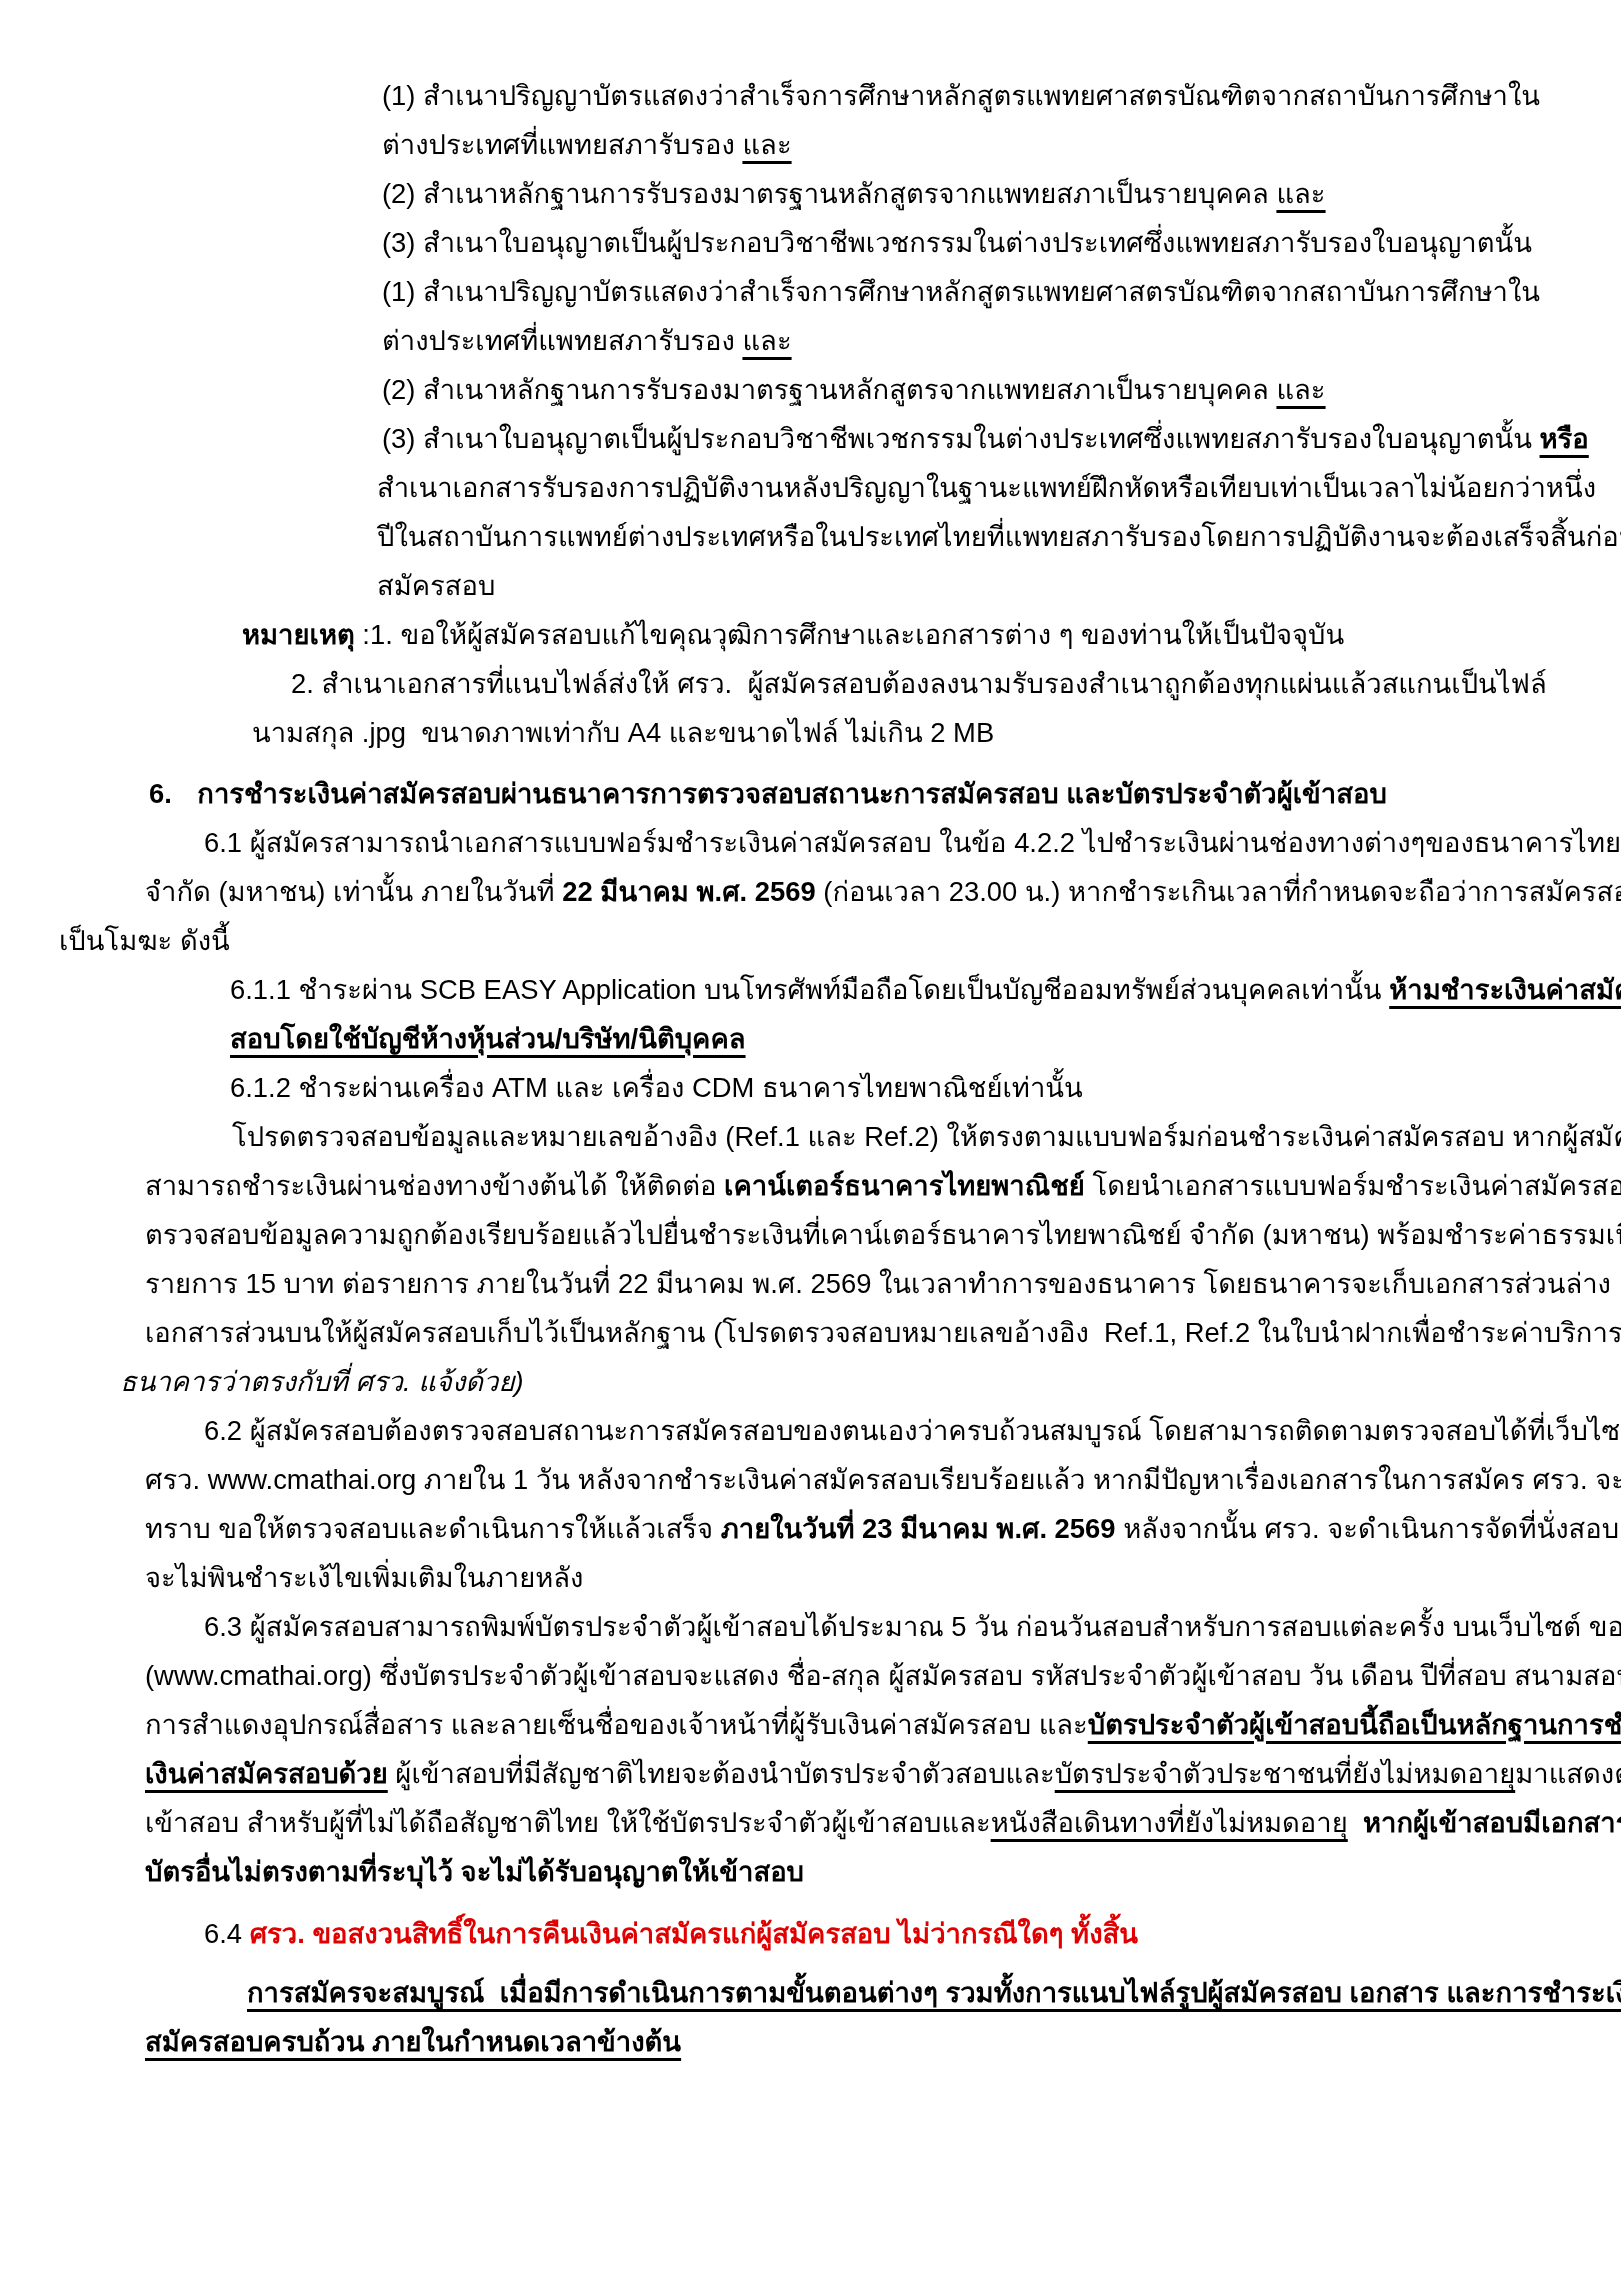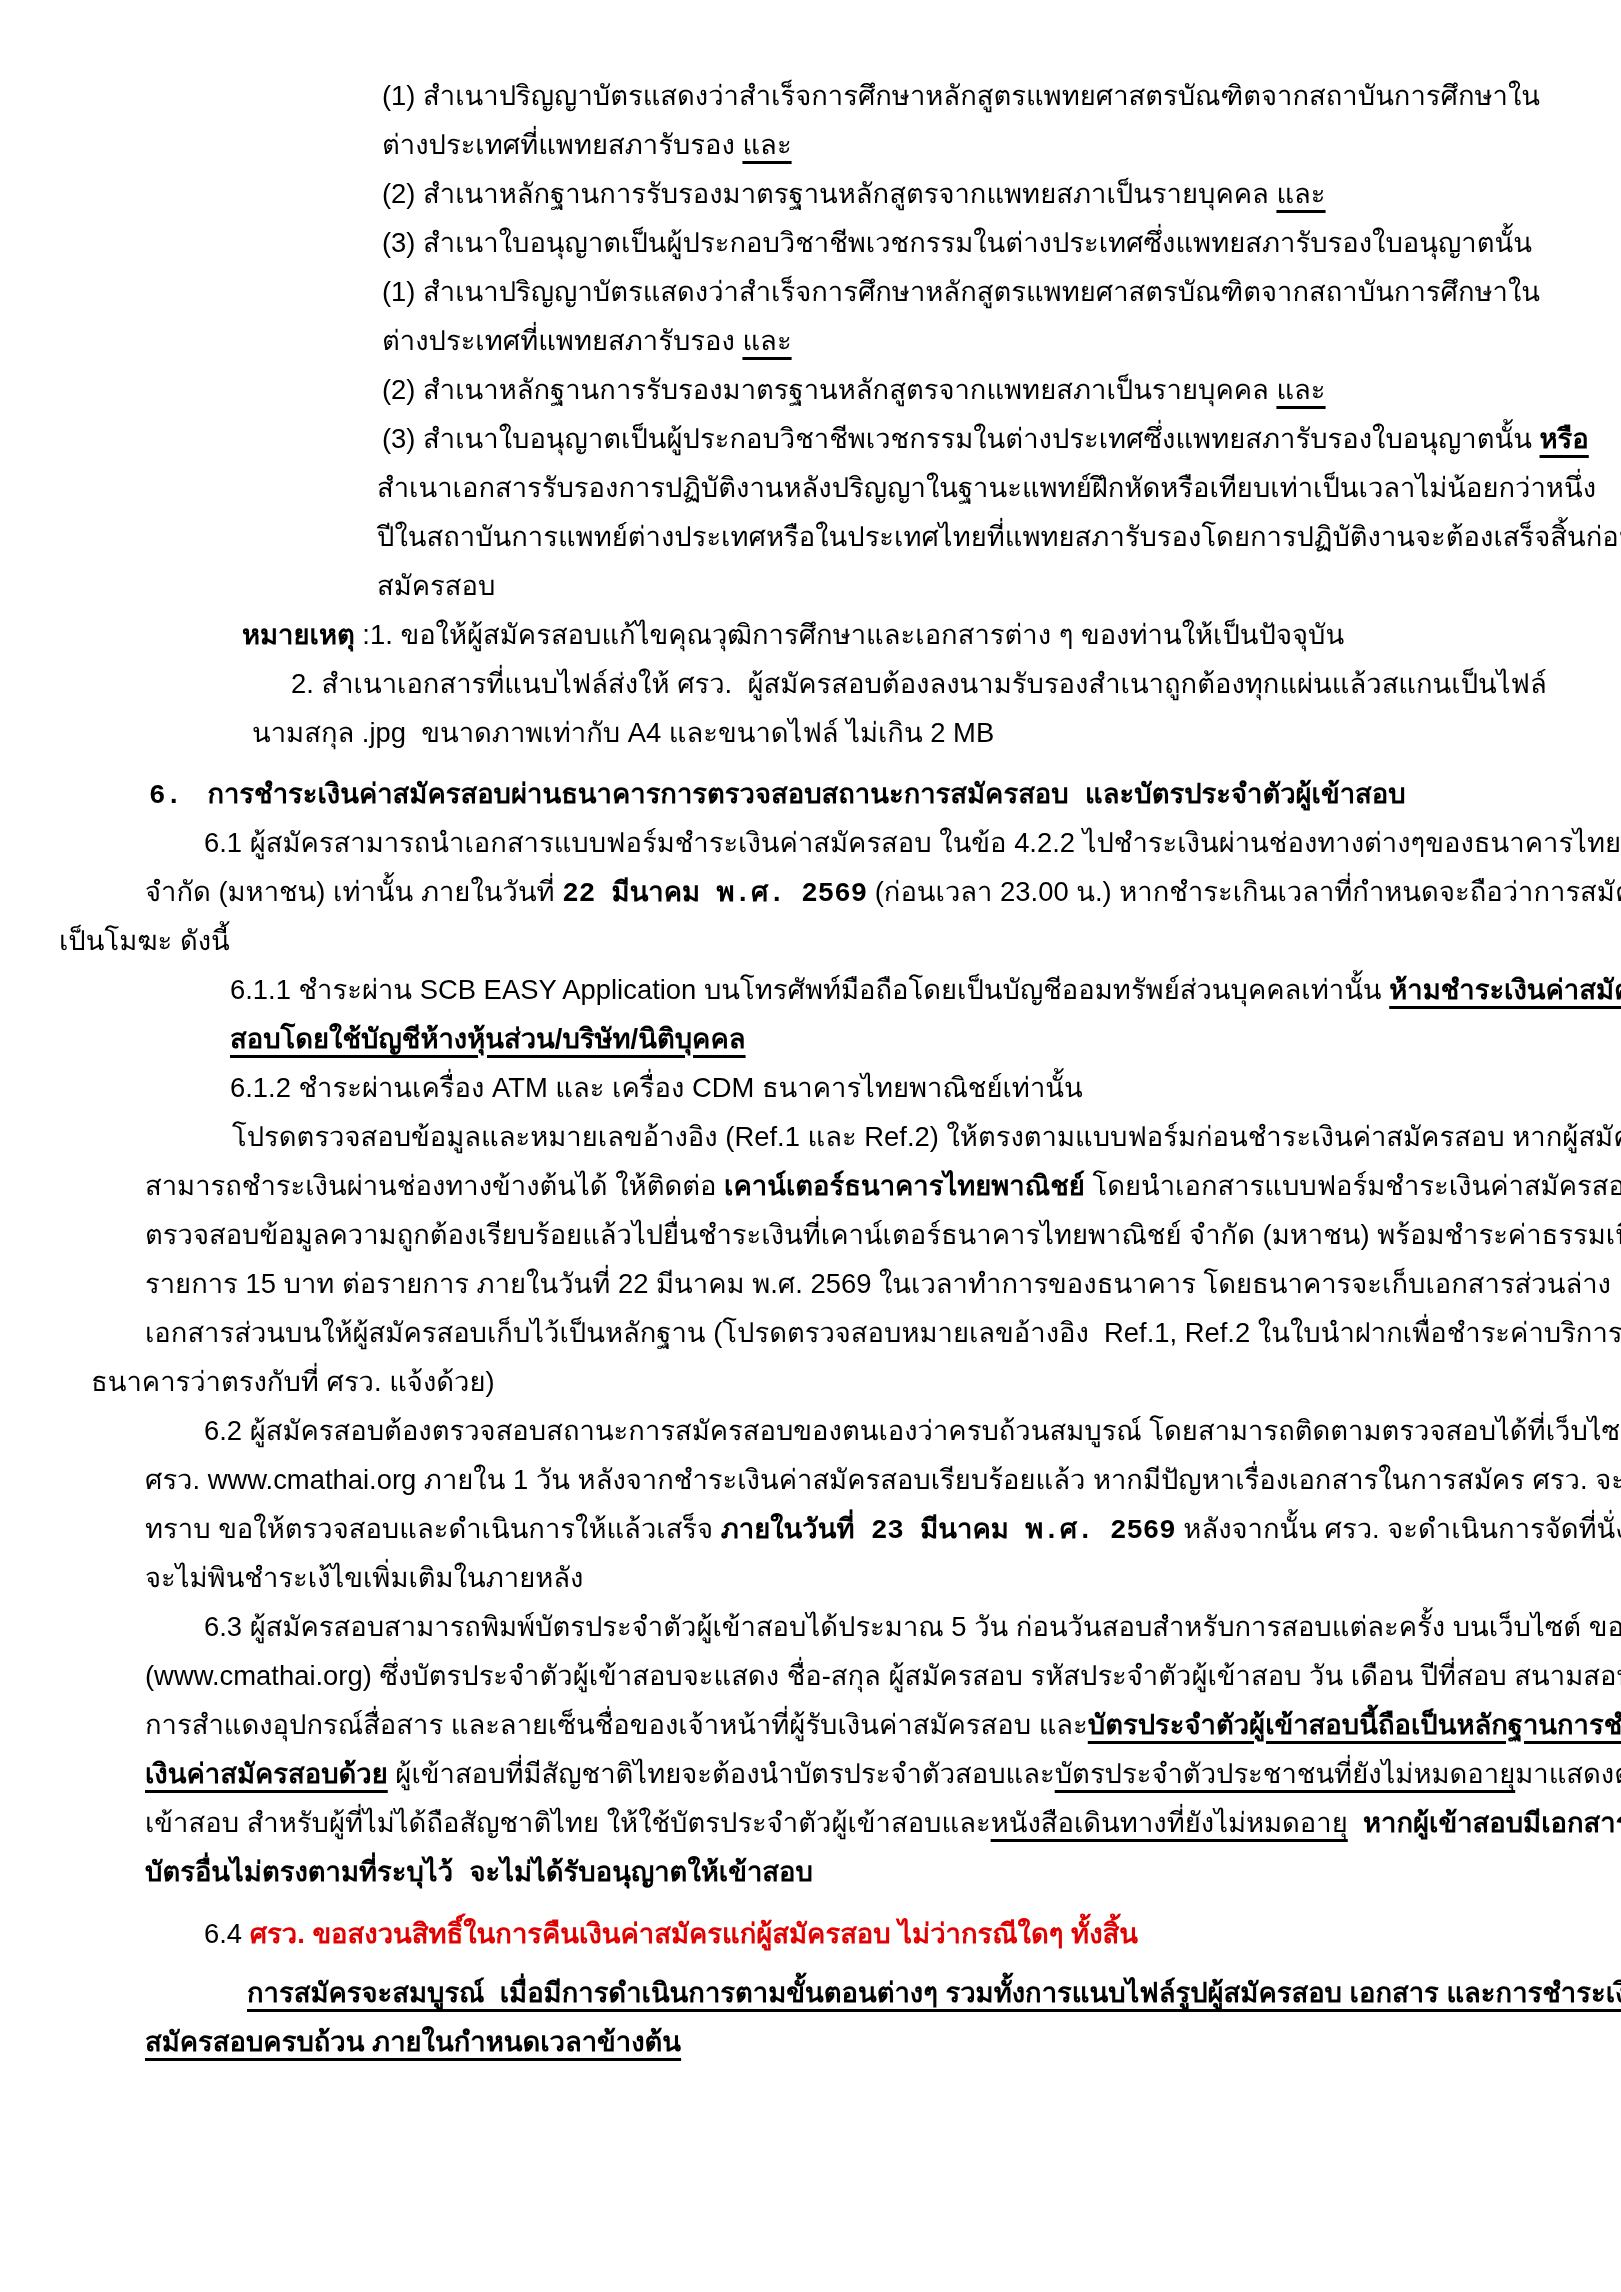--- a/index.html
+++ b/index.html
@@ -15,21 +15,21 @@
   }
   .doc-body{
     padding-top:71px;
   }
   .line{
     line-height:49px;
     height:49px;
     white-space:nowrap;
   }
   .run{ }
-  .run.b{font-weight:bold;font-family:Liberation Mono, monospace;}
+  .run.b{font-weight:bold;}
   .run.u{text-decoration:underline;text-decoration-thickness:2.5px;text-underline-offset:6.9px;}
   .run.bu{font-weight:bold;text-decoration:underline;text-decoration-thickness:2.5px;text-underline-offset:6.9px;text-align:right;}
   .run.rb{font-weight:bold;color:var(--red,#e00000);margin-top:26px;}
 </style>
 </head>
 <body>
 
 <div class="page" style="background: rgb(255, 255, 255); color: rgb(0, 0, 0);">
   <div class="doc-body">
       <div class="line" style="padding-left: 382px;"><span class="run">(1) สำเนาปริญญาบัตรแสดงว่าสำเร็จการศึกษาหลักสูตรแพทยศาสตรบัณฑิตจากสถาบันการศึกษาใน</span></div>
@@ -51,21 +51,21 @@
       <div class="line" style="padding-left: 145px;"><span class="run">จำกัด (มหาชน) เท่านั้น ภายในวันที่ </span><span class="run b">22 มีนาคม พ.ศ. 2569</span><span class="run"> (ก่อนเวลา 23.00 น.) หากชำระเกินเวลาที่กำหนดจะถือว่าการสมัครสอบนั้น</span></div>
       <div class="line" style="padding-left: 59px;"><span class="run">เป็นโมฆะ ดังนี้</span></div>
       <div class="line" style="padding-left: 230px;"><span class="run">6.1.1 ชำระผ่าน SCB EASY Application บนโทรศัพท์มือถือโดยเป็นบัญชีออมทรัพย์ส่วนบุคคลเท่านั้น </span><span class="run bu">ห้ามชำระเงินค่าสมัคร</span></div>
       <div class="line" style="padding-left: 230px;"><span class="run bu">สอบโดยใช้บัญชีห้างหุ้นส่วน/บริษัท/นิติบุคคล</span></div>
       <div class="line" style="padding-left: 230px;"><span class="run">6.1.2 ชำระผ่านเครื่อง ATM และ เครื่อง CDM ธนาคารไทยพาณิชย์เท่านั้น</span></div>
       <div class="line" style="padding-left: 232px;"><span class="run">โปรดตรวจสอบข้อมูลและหมายเลขอ้างอิง (Ref.1 และ Ref.2) ให้ตรงตามแบบฟอร์มก่อนชำระเงินค่าสมัครสอบ หากผู้สมัครไม่</span></div>
       <div class="line" style="padding-left: 145px;"><span class="run">สามารถชำระเงินผ่านช่องทางข้างต้นได้ ให้ติดต่อ </span><span class="run b">เคาน์เตอร์ธนาคารไทยพาณิชย์</span><span class="run"> โดยนำเอกสารแบบฟอร์มชำระเงินค่าสมัครสอบที่</span></div>
       <div class="line" style="padding-left: 145px;"><span class="run">ตรวจสอบข้อมูลความถูกต้องเรียบร้อยแล้วไปยื่นชำระเงินที่เคาน์เตอร์ธนาคารไทยพาณิชย์ จำกัด (มหาชน) พร้อมชำระค่าธรรมเนียมการทำ</span></div>
       <div class="line" style="padding-left: 145px;"><span class="run">รายการ 15 บาท ต่อรายการ ภายในวันที่ 22 มีนาคม พ.ศ. 2569 ในเวลาทำการของธนาคาร โดยธนาคารจะเก็บเอกสารส่วนล่าง แล้วคืน</span></div>
       <div class="line" style="padding-left: 145px;"><span class="run">เอกสารส่วนบนให้ผู้สมัครสอบเก็บไว้เป็นหลักฐาน (โปรดตรวจสอบหมายเลขอ้างอิง&nbsp; Ref.1, Ref.2 ในใบนำฝากเพื่อชำระค่าบริการของ</span></div>
-      <div class="line" style="padding-left: 91px;"><span class="run">ธนาคารว่าตรงกับที่ ศรว. แจ้งด้วย)</span></div>
+      <div class="line" style="padding-left: 120px; font-style: italic;"><span class="run">ธนาคารว่าตรงกับที่ ศรว. แจ้งด้วย)</span></div>
       <div class="line" style="padding-left: 204px;"><span class="run">6.2 ผู้สมัครสอบต้องตรวจสอบสถานะการสมัครสอบของตนเองว่าครบถ้วนสมบูรณ์ โดยสามารถติดตามตรวจสอบได้ที่เว็บไซต์ ของ</span></div>
       <div class="line" style="padding-left: 145px;"><span class="run">ศรว. www.cmathai.org ภายใน 1 วัน หลังจากชำระเงินค่าสมัครสอบเรียบร้อยแล้ว หากมีปัญหาเรื่องเอกสารในการสมัคร ศรว. จะแจ้งให้</span></div>
       <div class="line" style="padding-left: 145px;"><span class="run">ทราบ ขอให้ตรวจสอบและดำเนินการให้แล้วเสร็จ </span><span class="run b">ภายในวันที่ 23 มีนาคม พ.ศ. 2569</span><span class="run"> หลังจากนั้น ศรว. จะดำเนินการจัดที่นั่งสอบและ</span></div>
       <div class="line" style="padding-left: 145px;"><span class="run">จะไม่พินชำระเง้ไขเพิ่มเติมในภายหลัง</span></div>
       <div class="line" style="padding-left: 204px;"><span class="run">6.3 ผู้สมัครสอบสามารถพิมพ์บัตรประจำตัวผู้เข้าสอบได้ประมาณ 5 วัน ก่อนวันสอบสำหรับการสอบแต่ละครั้ง บนเว็บไซต์ ของ ศรว.</span></div>
       <div class="line" style="padding-left: 145px;"><span class="run">(www.cmathai.org) ซึ่งบัตรประจำตัวผู้เข้าสอบจะแสดง ชื่อ-สกุล ผู้สมัครสอบ รหัสประจำตัวผู้เข้าสอบ วัน เดือน ปีที่สอบ สนามสอบ</span></div>
       <div class="line" style="padding-left: 145px;"><span class="run">การสำแดงอุปกรณ์สื่อสาร และลายเซ็นชื่อของเจ้าหน้าที่ผู้รับเงินค่าสมัครสอบ และ</span><span class="run bu">บัตรประจำตัวผู้เข้าสอบนี้ถือเป็นหลักฐานการชำระ</span></div>
       <div class="line" style="padding-left: 145px;"><span class="run bu">เงินค่าสมัครสอบด้วย</span><span class="run"> ผู้เข้าสอบที่มีสัญชาติไทยจะต้องนำบัตรประจำตัวสอบและ</span><span class="run u">บัตรประจำตัวประชาชนที่ยังไม่หมดอายุ</span><span class="run">มาแสดงตนก่อน</span></div>
       <div class="line" style="padding-left: 145px;"><span class="run">เข้าสอบ สำหรับผู้ที่ไม่ได้ถือสัญชาติไทย ให้ใช้บัตรประจำตัวผู้เข้าสอบและ</span><span class="run u">หนังสือเดินทางที่ยังไม่หมดอายุ</span><span class="run">&nbsp; </span><span class="run b">หากผู้เข้าสอบมีเอกสารหรือ</span></div>
       <div class="line" style="padding-left: 145px;"><span class="run b">บัตรอื่นไม่ตรงตามที่ระบุไว้ จะไม่ได้รับอนุญาตให้เข้าสอบ</span></div>

